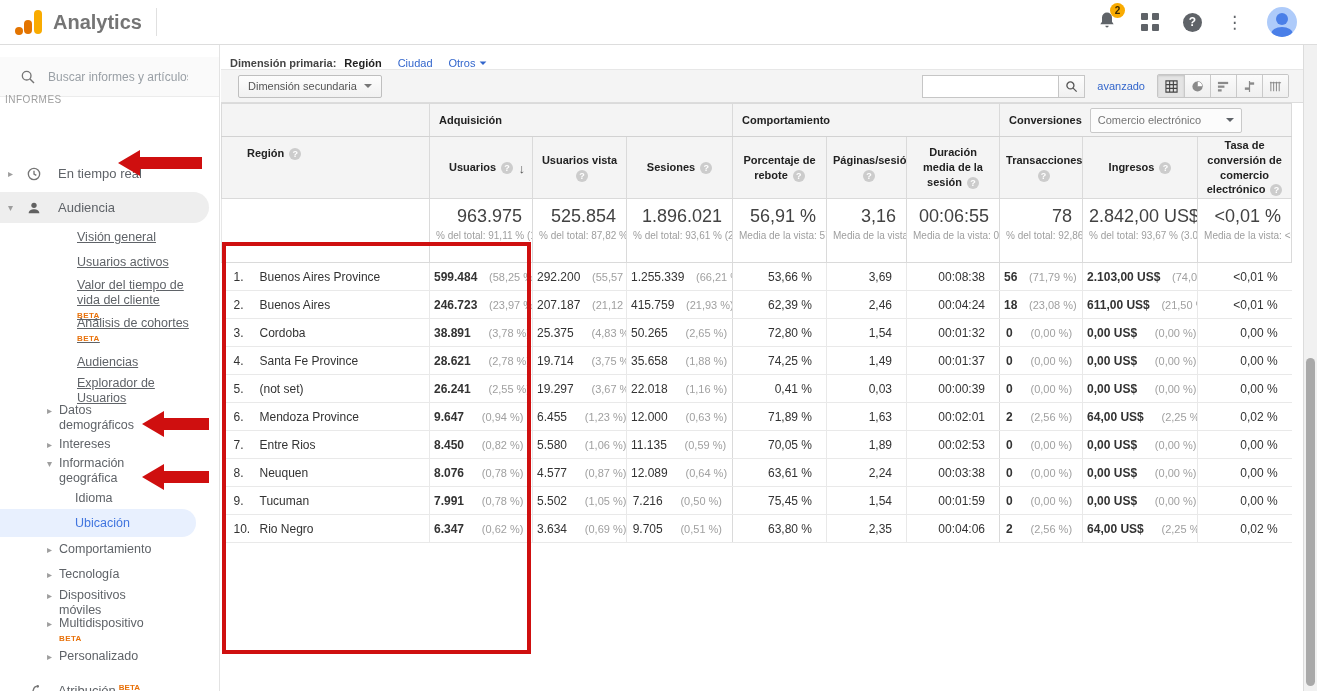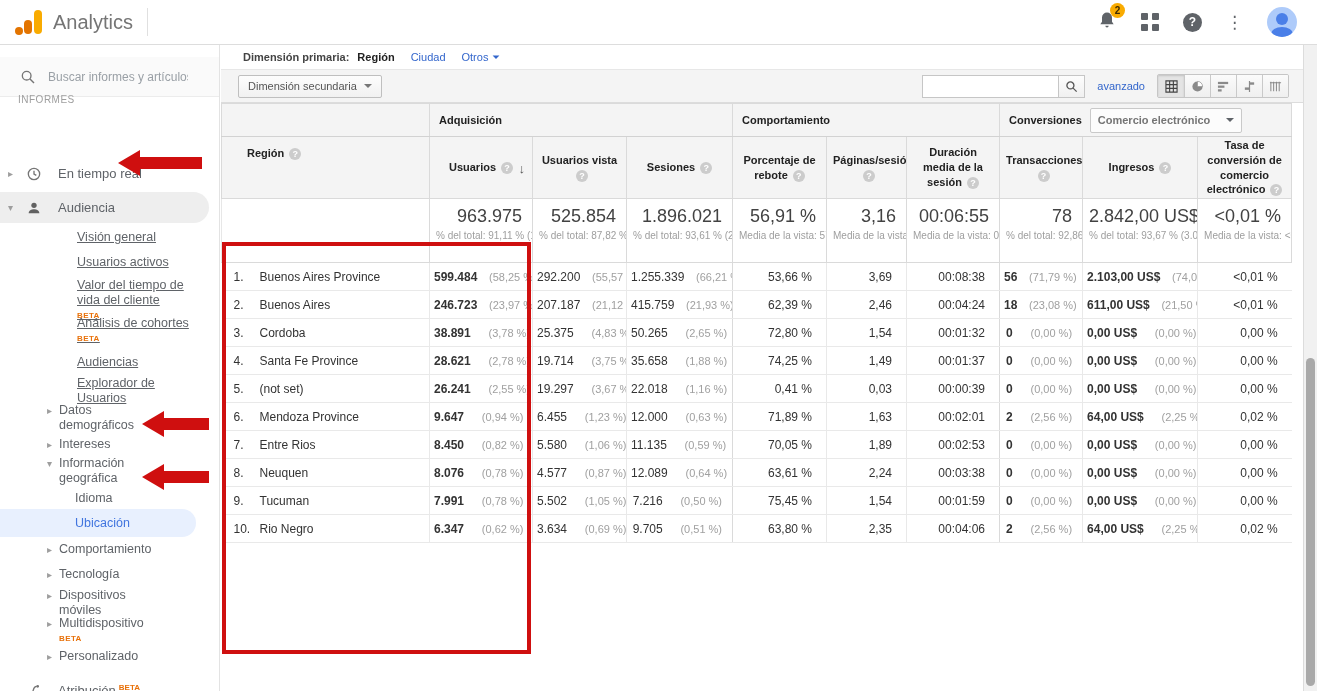--- a/index.html
+++ b/index.html
@@ -7,21 +7,21 @@
     font-family:"Liberation Sans","DejaVu Sans",sans-serif; background:#fff; color:#333; }
   .app { position:relative; width:1317px; height:691px; }
 
   
   .app-header{position:absolute;left:0;top:0;width:100%;height:45px;background:#fff;
     border-bottom:1px solid #ddd;display:flex;align-items:center;z-index:30;}
   .ga-logo{position:relative;width:30px;height:26px;margin-left:14px;}
   .ga-logo .bar-tall{position:absolute;right:2px;top:1px;width:8px;height:24px;background:#f9ab00;border-radius:4px;}
   .ga-logo .bar-mid{position:absolute;left:10px;top:11px;width:8px;height:14px;background:#e37400;border-radius:4px;}
   .ga-logo .dot{position:absolute;left:1px;top:18px;width:8px;height:8px;background:#e37400;border-radius:50%;}
-  .product-name{font-size:20px;color:#757575;margin-left:9px;}
+  .product-name{font-size:20px;color:#757575;margin-left:9px;font-weight:bold;}
   .hdr-divider{width:1px;height:28px;background:#e0e0e0;margin:0 16px 0 14px;}
   .crumb-block{display:flex;flex-direction:column;justify-content:center;line-height:1.2;}
   .crumb{font-size:11px;color:#5f6368;}
   .account-row{display:flex;align-items:center;gap:7px;}
   .account{font-size:18px;color:#202124;}
   .caret{width:0;height:0;border:4px solid transparent;border-top-color:#5f6368;margin-top:4px;display:inline-block;}
   .hdr-right{margin-left:auto;display:flex;align-items:center;gap:24px;margin-right:20px;}
   .bell-wrap{position:relative;}
   .badge{position:absolute;top:-7px;right:-8px;min-width:15px;height:15px;border-radius:50%;
     background:#f9ab00;color:#3c2a00;font-size:10px;font-weight:bold;text-align:center;line-height:15px;}
@@ -36,21 +36,21 @@
 
   
   .sidebar{position:absolute;left:0;top:45px;width:220px;height:646px;background:#fff;
     border-right:1px solid #e3e3e3;z-index:20;}
   .sb-search{position:absolute;left:0;top:12px;width:100%;height:40px;display:flex;align-items:center;
     border-bottom:1px solid #ececec;background:#fafafa;}
   .sb-search svg{margin-left:20px;flex:none;}
   .sb-search input{border:none;outline:none;background:transparent;font-size:12px;color:#444;
     margin-left:12px;width:140px;font-family:inherit;}
   .sb-search input::placeholder{color:#9aa0a6;}
-  .sb-section{position:absolute;left:18px;top:49px;font-size:10px;color:#9e9e9e;letter-spacing:.5px;}
+  .sb-section{position:absolute;left:5px;top:49px;font-size:10px;color:#9e9e9e;letter-spacing:.5px;}
   .sb-item{position:absolute;display:flex;align-items:flex-start;font-size:13px;color:#5f6368;cursor:pointer;}
   .sb-item .chev{width:12px;font-size:10px;color:#9e9e9e;margin-top:2px;flex:none;}
   .sb-item .sb-ic{width:20px;margin:0 12px 0 6px;flex:none;display:flex;}
   .lvl0{left:8px;}
   .lvl1{left:77px;font-size:12.5px;text-decoration:underline;}
   .lvl1c{left:47px;font-size:12.5px;}
   .lvl2{left:75px;font-size:12.5px;}
   .wrapw{width:114px;line-height:15px;display:inline-block;}
   .wrapn{width:106px;line-height:15px;display:inline-block;}
   .beta{display:block;font-size:8px;color:#e8710a;font-weight:bold;letter-spacing:.4px;}
@@ -61,21 +61,21 @@
 
   
   .main{position:absolute;left:221px;top:45px;width:1082px;height:646px;background:#fff;}
   .map-area{position:relative;height:107px;border-bottom:1px solid #e5e5e5;background:#fff;}
   .legend-min{position:absolute;left:212px;top:68px;font-size:13px;color:#666;}
   .legend-bar{position:absolute;left:245px;top:70px;width:128px;height:13px;
     background:linear-gradient(to right,#cde7f8,#7dbbe8,#1b76c4);}
   .legend-max{position:absolute;left:381px;top:68px;font-size:13px;color:#666;}
   .map-svg{position:absolute;left:420px;top:0px;}
 
-  .dims{height:24px;display:flex;align-items:center;padding-left:22px;font-size:11px;background:#fff;}
+  .dims{height:24px;display:flex;align-items:flex-end;padding-left:9px;font-size:11px;background:#fff;}
   .dims .dlabel{font-weight:bold;color:#444;}
   .dims .dsel{font-weight:bold;color:#222;margin-left:8px;}
   .dims a{color:#36c;text-decoration:none;margin-left:16px;display:flex;align-items:center;gap:4px;}
   .dims .caret{border-top-color:#36c;transform:scale(.85);}
 
   .toolbar{height:34px;background:#f4f4f4;border-top:1px solid #e7e7e7;border-bottom:1px solid #dcdcdc;
     display:flex;align-items:center;padding:0 14px 0 17px;}
   .btn{display:inline-flex;align-items:center;gap:7px;height:23px;padding:0 9px;font-size:11px;color:#555;
     background:linear-gradient(#fdfdfd,#f1f1f1);border:1px solid #bfbfbf;border-radius:2px;cursor:pointer;}
   .btn .caret{border-top-color:#777;margin-top:3px;}
@@ -92,21 +92,21 @@
   .vbtn:first-child{border-left:none;}
   .vbtn.active{background:#e4e4e4;box-shadow:inset 0 1px 2px rgba(0,0,0,.15);}
 
   
   table{border-collapse:collapse;width:1070px;table-layout:fixed;font-size:12px;color:#333;background:#fff;}
   .group-row th{height:33px;background:#f4f4f4;border:1px solid #dadada;border-bottom:1px solid #d2d2d2;
     font-size:11px;text-align:left;padding-left:9px;color:#222;}
   .group-row th.gc{border-left:1px solid #cfcfcf;}
   .conv-wrap{display:flex;align-items:center;gap:8px;}
   .conv-select{display:inline-flex;align-items:center;justify-content:space-between;width:152px;height:25px;
-    background:#fcfcfc;border:1px solid #c9c9c9;border-radius:2px;padding:0 7px;font-weight:bold;
+    background:#fcfcfc;border:1px solid #c9c9c9;border-radius:2px;padding:0 7px;font-weight:normal;
     color:#757575;font-size:11px;cursor:pointer;}
   .head-row th{height:62px;background:#f4f4f4;border:1px solid #dadada;font-size:11px;color:#222;
     vertical-align:middle;text-align:center;position:relative;padding:0 6px;line-height:1.35;}
   .head-row th.h-region{text-align:left;vertical-align:top;padding:9px 0 0 25px;}
   .help{display:inline-block;width:12px;height:12px;border-radius:50%;background:#ccc;color:#fff;
     font-size:9px;line-height:12px;text-align:center;margin-left:5px;font-weight:bold;}
   .sort{position:absolute;right:7px;top:50%;margin-top:-8px;font-size:13px;color:#555;cursor:pointer;}
   .totals-row td{border:1px solid #dadada;border-left:1px solid #e7e7e7;vertical-align:top;
     text-align:right;padding:7px 10px 6px 6px;background:#fff;height:64px;}
   .totals-row .big{display:block;font-size:18px;color:#424242;margin-bottom:2px;}

